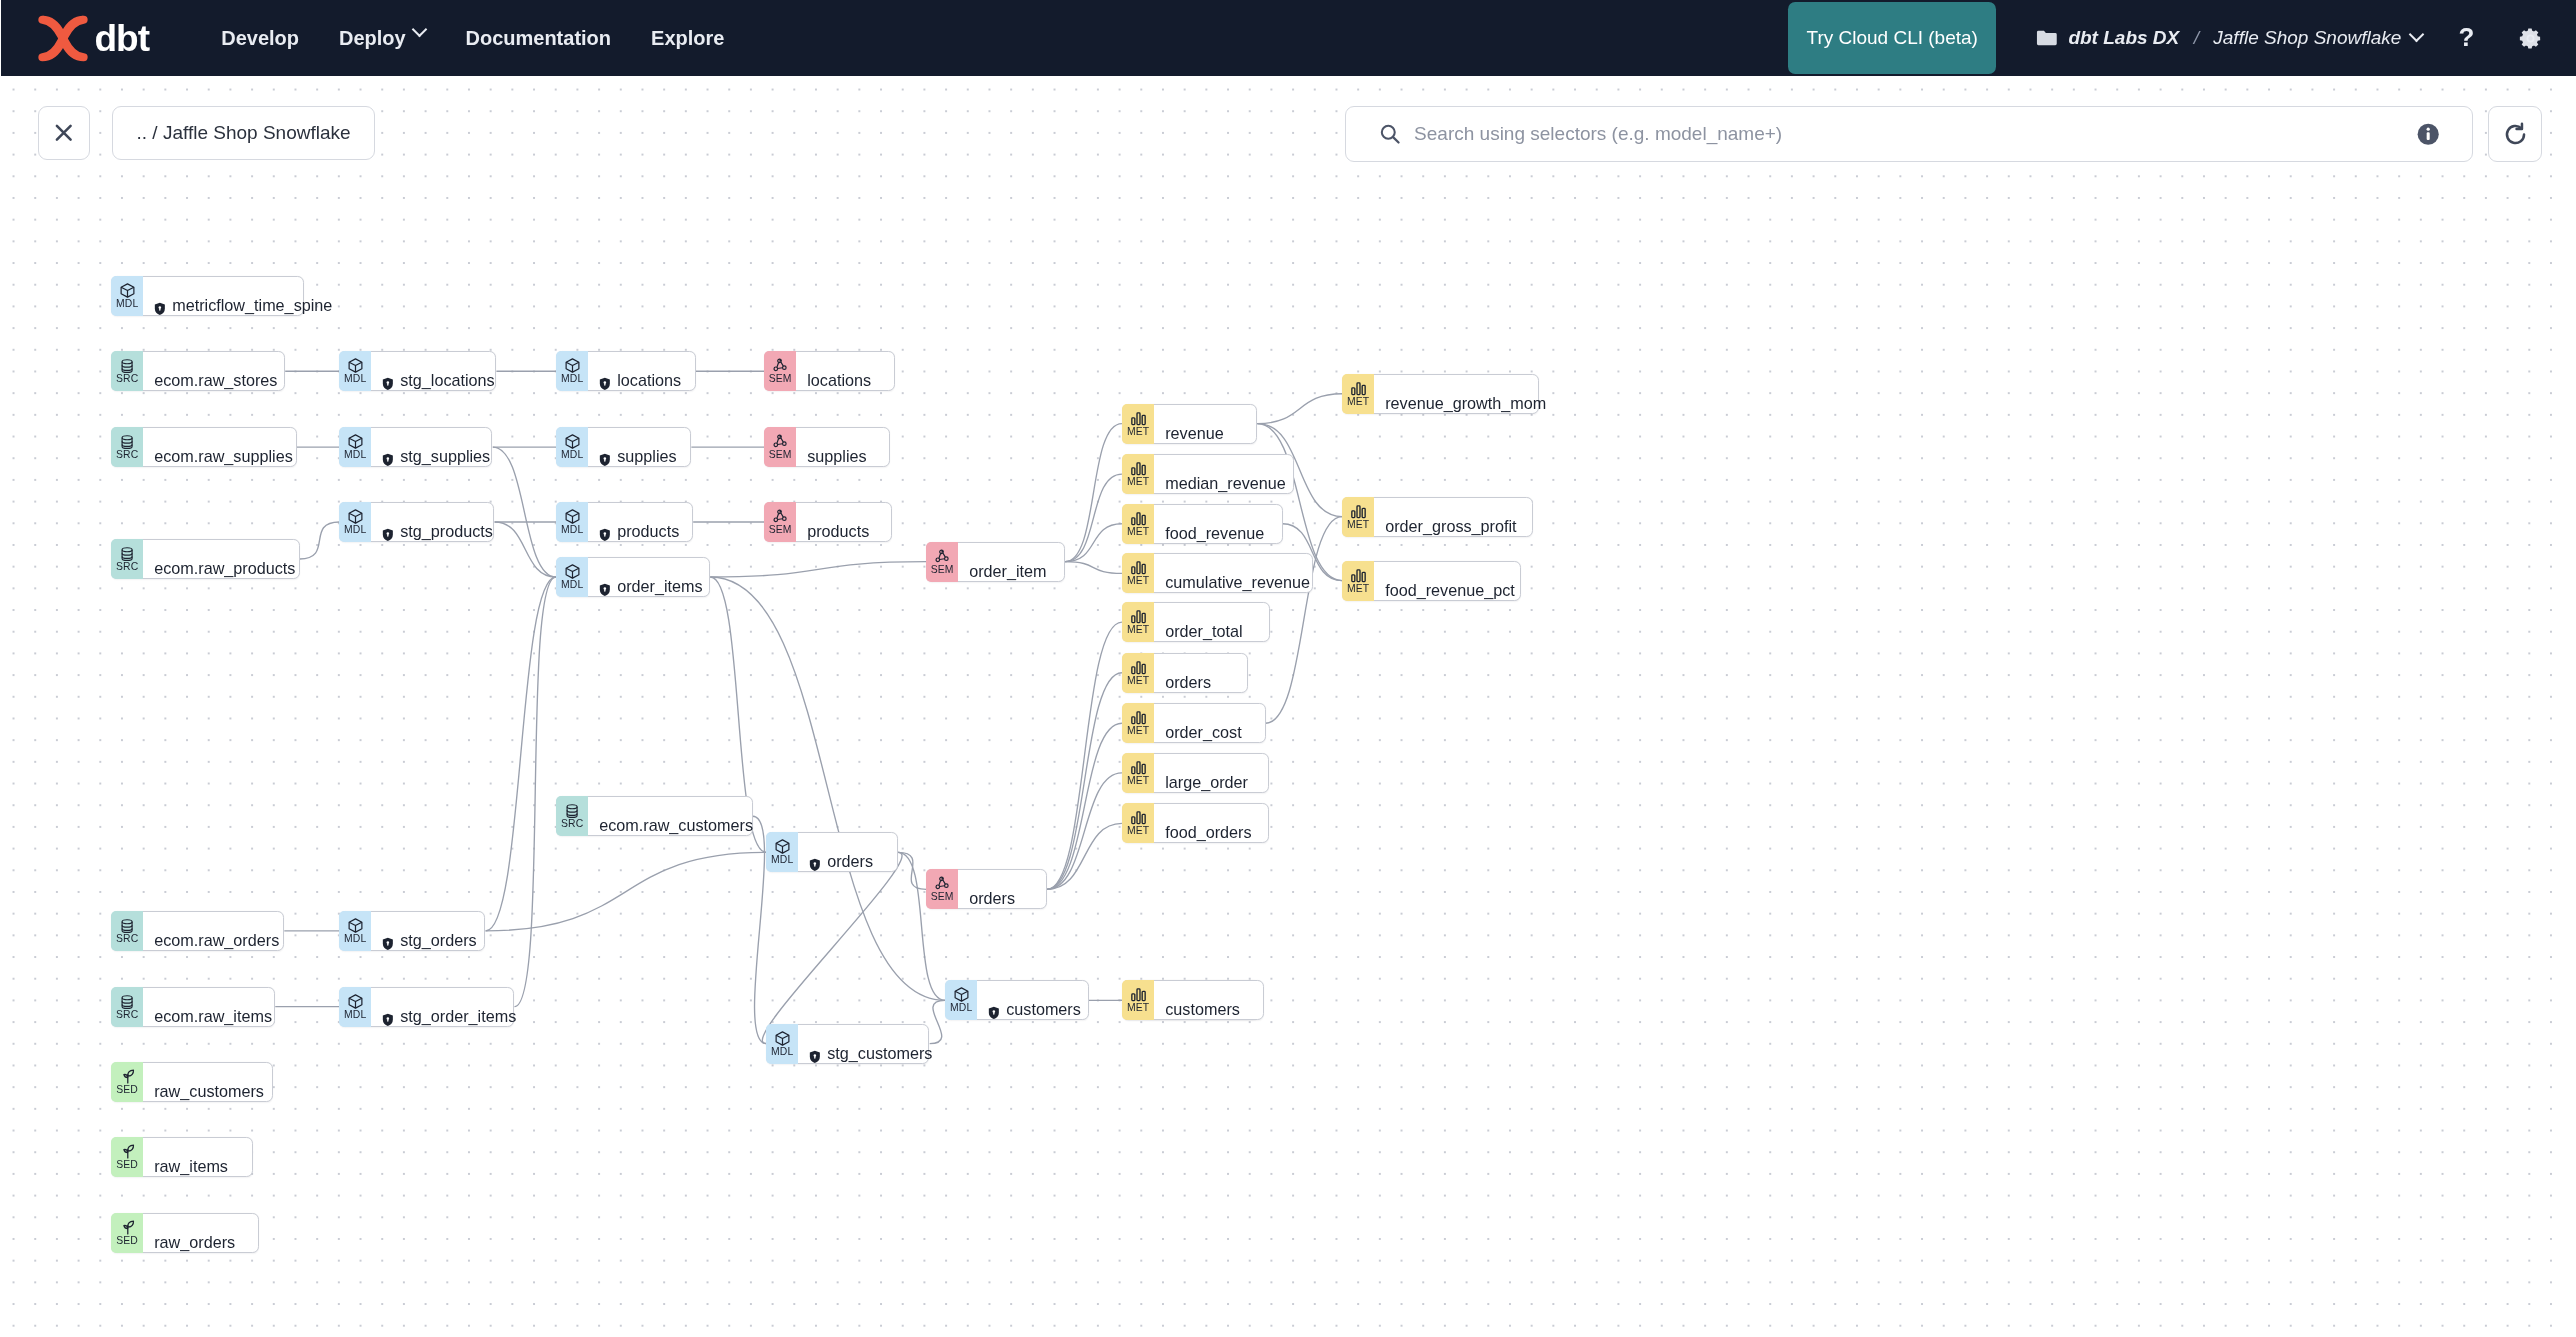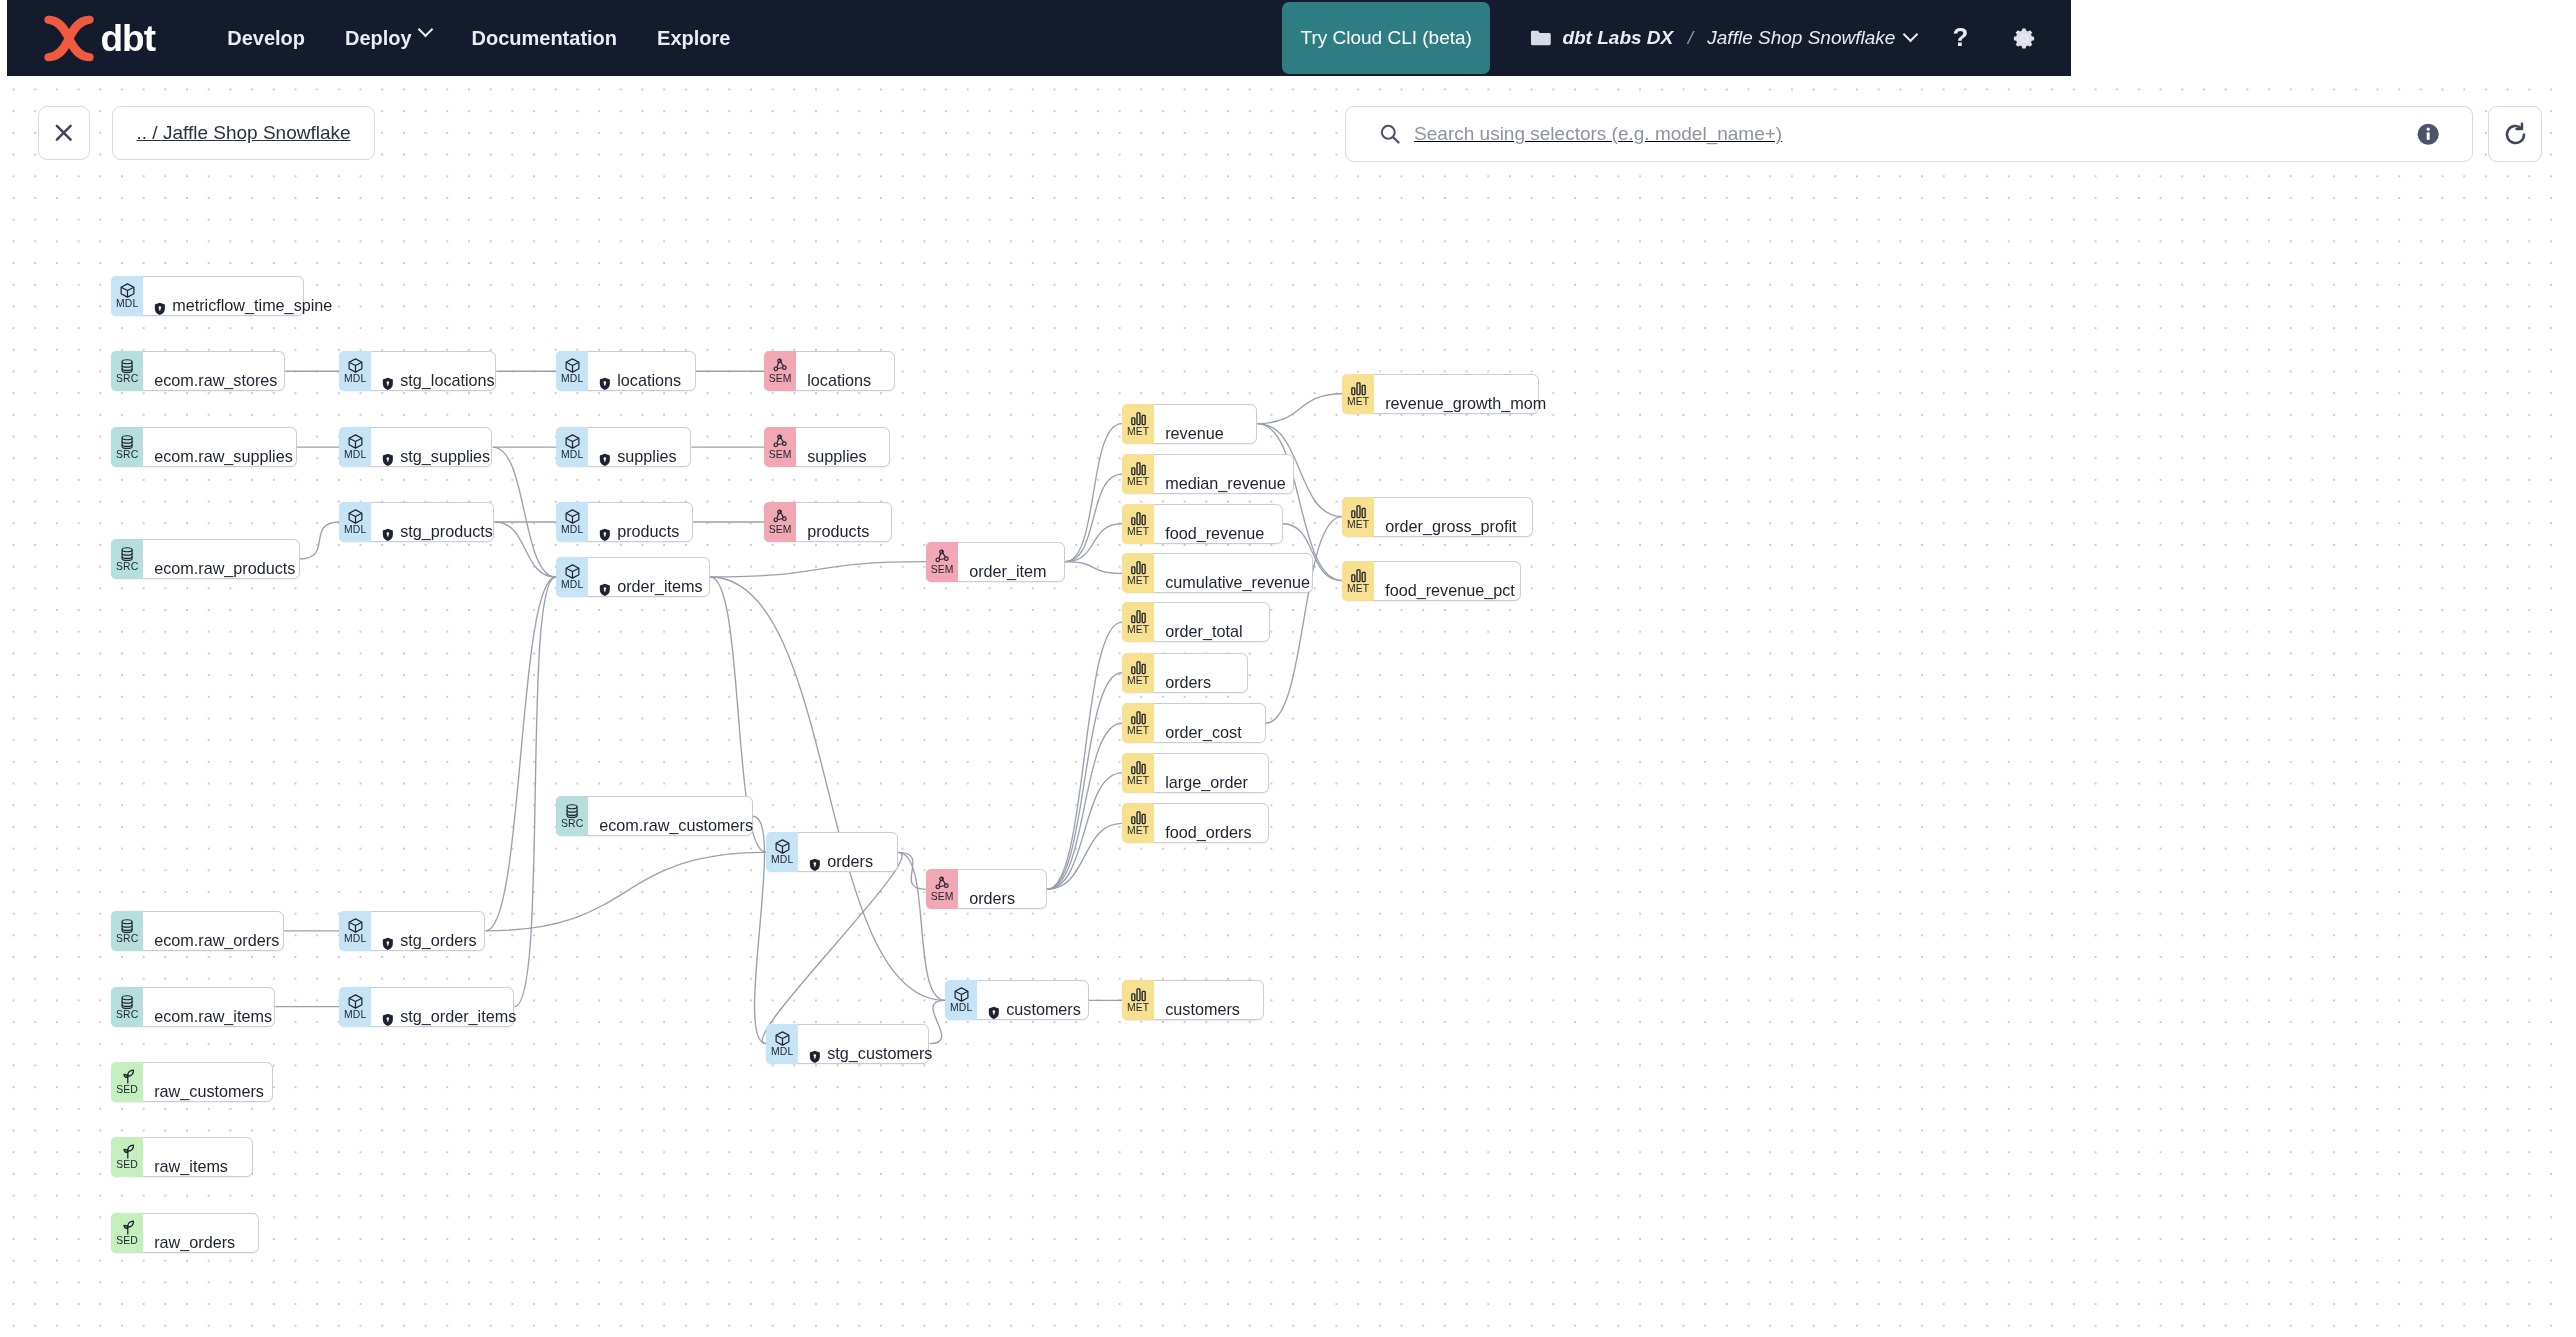--- a/index.html
+++ b/index.html
@@ -6,22 +6,22 @@
   * { box-sizing: border-box; margin: 0; padding: 0; }
   html, body {
     width: 2576px; height: 1338px;
     font-family: "Liberation Sans", sans-serif;
     background: #ffffff;
     overflow: hidden;
   }
 
   
   .navbar {
-    position: absolute; top: 0; left: 7px;
-    width: 2064px; height: 76px;
+    position: absolute; top: 0; left: 1px;
+    width: 2576px; height: 76px;
     background: #131b2c;
     display: flex; align-items: center;
     padding: 0 27px 0 36px;
   }
   .brand { display: flex; align-items: center; margin-right: 52px; }
   .brand-logo { width: 52px; height: 47px; margin-right: 5.4px; flex: none; }
   .brand-word { font-size: 37px; font-weight: 700; color: #fff; letter-spacing: -0.9px; line-height: 1; }
 
   .nav-links { display: flex; align-items: center; gap: 0; }
   .nav-link {
@@ -58,21 +58,21 @@
     display: flex; align-items: center; justify-content: center;
     cursor: pointer; color: #e9ecf2;
   }
 
   
   .toolbar {
     position: absolute; top: 76px; left: 0;
     width: 2576px; height: 78px;
     z-index: 6; pointer-events: none;
   }
-  .toolbar > * { pointer-events: auto; text-decoration: underline; }
+  .toolbar > * { pointer-events: auto; }
   .tb-close {
     position: absolute; left: 38px; top: 30px;
     width: 52px; height: 54px;
     background: #fff; border: 1.4px solid #d6d9e0; border-radius: 9px;
     display: flex; align-items: center; justify-content: center;
     cursor: pointer; color: #3f4758;
   }
   .tb-breadcrumb {
     position: absolute; left: 112px; top: 30px;
     height: 54px; padding: 0 23.5px;

